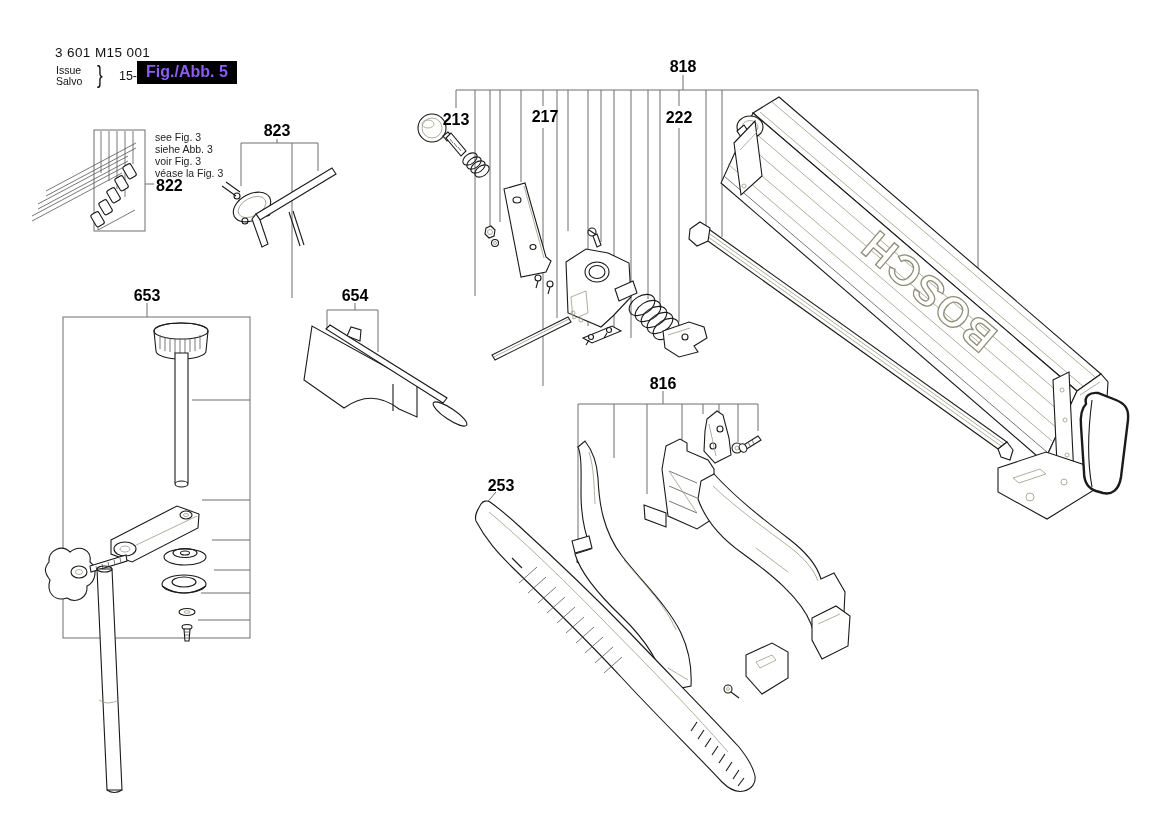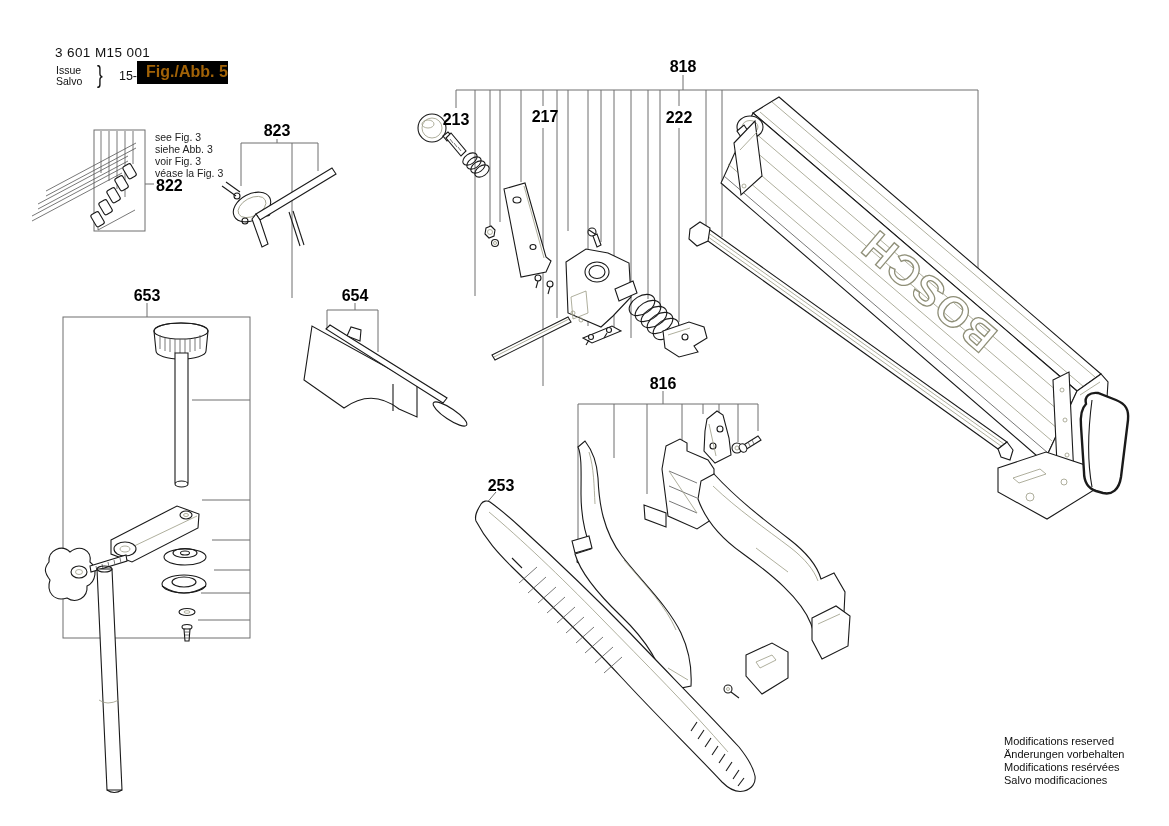--- a/index.html
+++ b/index.html
@@ -4,22 +4,22 @@
 <style>
   html,body{margin:0;padding:0;background:#fff;}
   .canvas{position:relative;width:1169px;height:826px;background:#fff;overflow:hidden;
           font-family:"Liberation Sans",sans-serif;color:#111;border-radius:21px;}
   .canvas svg{position:absolute;left:0;top:0;}
   .part-number{position:absolute;left:55px;top:45px;font-size:13.5px;letter-spacing:.4px;}
   .issue-block{position:absolute;left:56px;top:62px;display:flex;align-items:center;gap:13px;}
   .issue-words{display:flex;flex-direction:column;font-size:10.5px;line-height:11px;}
   .issue-brace{font-size:23px;font-weight:400;margin:0 2px 0 1px;transform:scaleX(.75);}
   .issue-date{font-size:12.5px;}
-  .fig-box{position:absolute;left:137px;top:61px;background:#000;color:#a16207;
-           font-weight:bold;font-size:16px;padding:2px 0 3px 9px;white-space:nowrap;}
+  .fig-box{position:absolute;left:137px;top:61px;background:#000;color:#8b5cf6;
+           font-weight:bold;font-size:16px;padding:2px 9px 3px 9px;white-space:nowrap;}
   .footer{position:absolute;left:1004px;top:735px;font-size:11px;line-height:13px;}
   .callout{font-family:"Liberation Sans",sans-serif;font-weight:bold;font-size:16px;fill:#000;}
   .note{font-family:"Liberation Sans",sans-serif;font-size:10.5px;fill:#222;}
   .ldr{stroke:#6e6e6e;stroke-width:1;fill:none;}
   .ol{stroke:#1a1a1a;stroke-width:1.1;fill:#fff;}
   .oln{stroke:#1a1a1a;stroke-width:1.1;fill:none;}
   .dt{stroke:#9a9a84;stroke-width:.8;fill:none;}
   .dk{stroke:#555;stroke-width:.8;fill:none;}
   .brand{font-family:"Liberation Sans",sans-serif;font-weight:bold;font-size:42px;
          fill:#fff;stroke:#8f8f78;stroke-width:1.3;letter-spacing:2px;}
@@ -408,20 +408,14 @@
     <text class="callout" x="545" y="122" text-anchor="middle">217</text>
     <text class="callout" x="679" y="123" text-anchor="middle">222</text>
     <text class="callout" x="156" y="191">822</text>
     <text class="callout" x="277" y="136" text-anchor="middle">823</text>
     <text class="callout" x="147" y="301" text-anchor="middle">653</text>
     <text class="callout" x="355" y="301" text-anchor="middle">654</text>
     <text class="callout" x="663" y="389" text-anchor="middle">816</text>
     <text class="callout" x="501" y="491" text-anchor="middle">253</text>
   </svg>
 
-  <div class="footer">
-    <div>Modifications reserved</div>
-    <div>Änderungen vorbehalten</div>
-    <div>Modifications resérvées</div>
-    <div>Salvo modificaciones</div>
-  </div>
 
 </div>
 
 </body></html>

